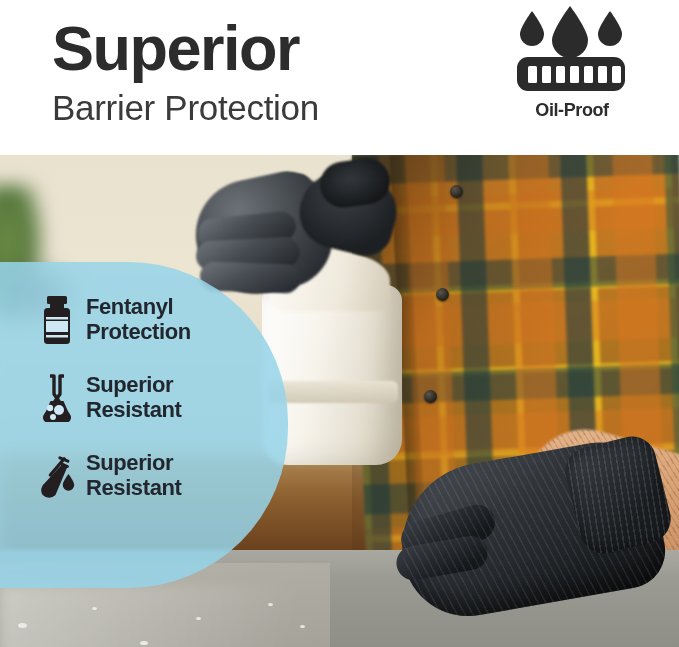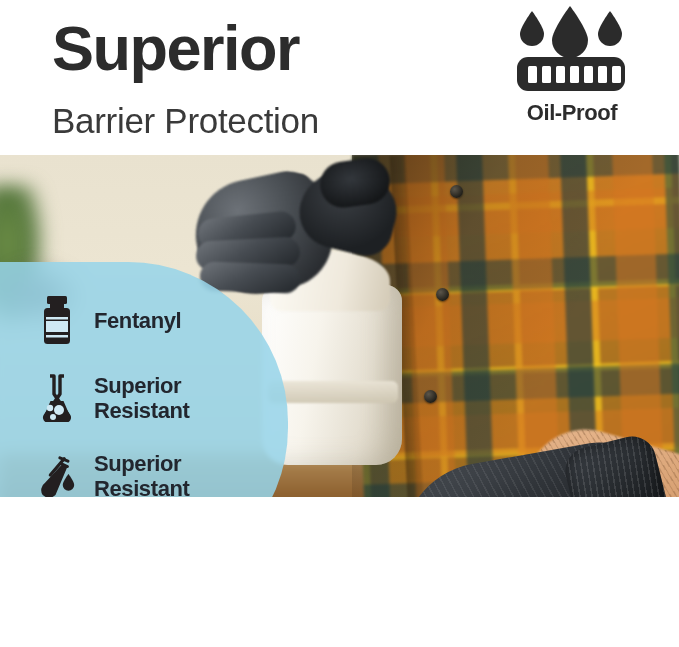--- a/index.html
+++ b/index.html
@@ -1,46 +1,46 @@
 <!DOCTYPE html>
 <html><head>
 <meta charset="utf-8">
 <style>
   * { margin:0; padding:0; box-sizing:border-box; }
   html,body{
     width:679px; height:647px; overflow:hidden;
     background:#ffffff;
     font-family:"Liberation Sans","DejaVu Sans",sans-serif;
   }
-  #page{ position:relative; width:679px; height:497px; overflow:hidden; background:#22c55e; }
+  #page{ position:relative; width:679px; height:647px; overflow:hidden; background:#22c55e; }
 
   
   .header{
     position:absolute; left:0; top:0; width:679px; height:155px;
     background:#ffffff;
   }
   .header-text{
     position:absolute; left:52px; top:14px; width:400px;
   }
   .title-main{
     font-size:63px; line-height:68px; font-weight:bold;
     color:#2c2c2c; letter-spacing:-1.5px;
     font-family:"Liberation Sans","DejaVu Sans",sans-serif;
   }
   .title-sub{
     font-size:35px; line-height:46px; font-weight:300;
-    color:#3a3a3a; letter-spacing:-0.3px; margin-top:16px;
+    color:#3a3a3a; letter-spacing:-0.3px; margin-top:3px;
     font-family:"Liberation Sans","DejaVu Sans",sans-serif;
   }
   .badge{
     position:absolute; left:497px; top:5px; width:150px;
     display:flex; flex-direction:column; align-items:center;
   }
   .badge-label{
-    margin-top:7px; font-size:22px; font-weight:bold; color:#2c2c2c;
+    margin-top:7px; font-size:18px; font-weight:bold; color:#2c2c2c;
     letter-spacing:-0.4px;
   }
 
   
   .photo{
     position:absolute; left:0; top:155px; width:679px; height:492px;
     overflow:hidden; background:#cdbfa6;
   }
   .ph{ position:absolute; }
 
@@ -251,21 +251,21 @@
     background:rgba(150,212,233,0.86);
     border-radius:22px 160px 160px 22px;
     backdrop-filter:blur(2px);
   }
   .panel-list{
     position:absolute; left:0; top:262px; width:290px; height:326px;
     padding:32px 0 0 36px;
     display:flex; flex-direction:column; gap:26px;
   }
   .feature{
-    display:flex; align-items:center; gap:16px;
+    display:flex; gap:8px;
   }
   .feature-icon{
     width:42px; min-width:42px; height:52px;
     display:flex; align-items:center; justify-content:center;
   }
   .feature-label{
     font-size:22px; line-height:25px; font-weight:bold;
     color:#22262e; letter-spacing:-0.4px;
   }
 </style>
@@ -370,20 +370,21 @@
           <rect x="7" y="1" width="20" height="8" rx="1.5" fill="#231f20"></rect>
           <rect x="10" y="9" width="14" height="4" fill="#231f20"></rect>
           <rect x="4" y="13" width="26" height="36" rx="3.5" fill="#231f20"></rect>
           <rect x="6" y="22" width="22" height="2.5" fill="#cfe9f4"></rect>
           <rect x="6" y="26" width="22" height="11" fill="#cfe9f4"></rect>
           <rect x="6" y="40" width="22" height="2.5" fill="#cfe9f4"></rect>
         </svg>
       </div>
       <div class="feature-label">
         <span>Fentanyl</span><br>
+        <span>Protection</span>
       </div>
     </div>
 
     <div class="feature">
       <div class="feature-icon">
         <svg width="40" height="48" viewBox="0 0 40 48">
           <path d="M13 2 h4 v18 L32 42 a3.5 3.5 0 0 1 -3 5 H11 a3.5 3.5 0 0 1 -3 -5 L23 20 V2 h4" fill="none" stroke="#231f20" stroke-width="3.4" stroke-linejoin="round"></path>
           <path d="M13.5 27 L26.5 27 L33 42 a3.5 3.5 0 0 1 -3 5 H10 a3.5 3.5 0 0 1 -3 -5 Z" fill="#231f20"></path>
           <circle cx="22" cy="36" r="5" fill="#cfe9f4"></circle>
           <circle cx="13" cy="34" r="3.2" fill="#cfe9f4"></circle>

